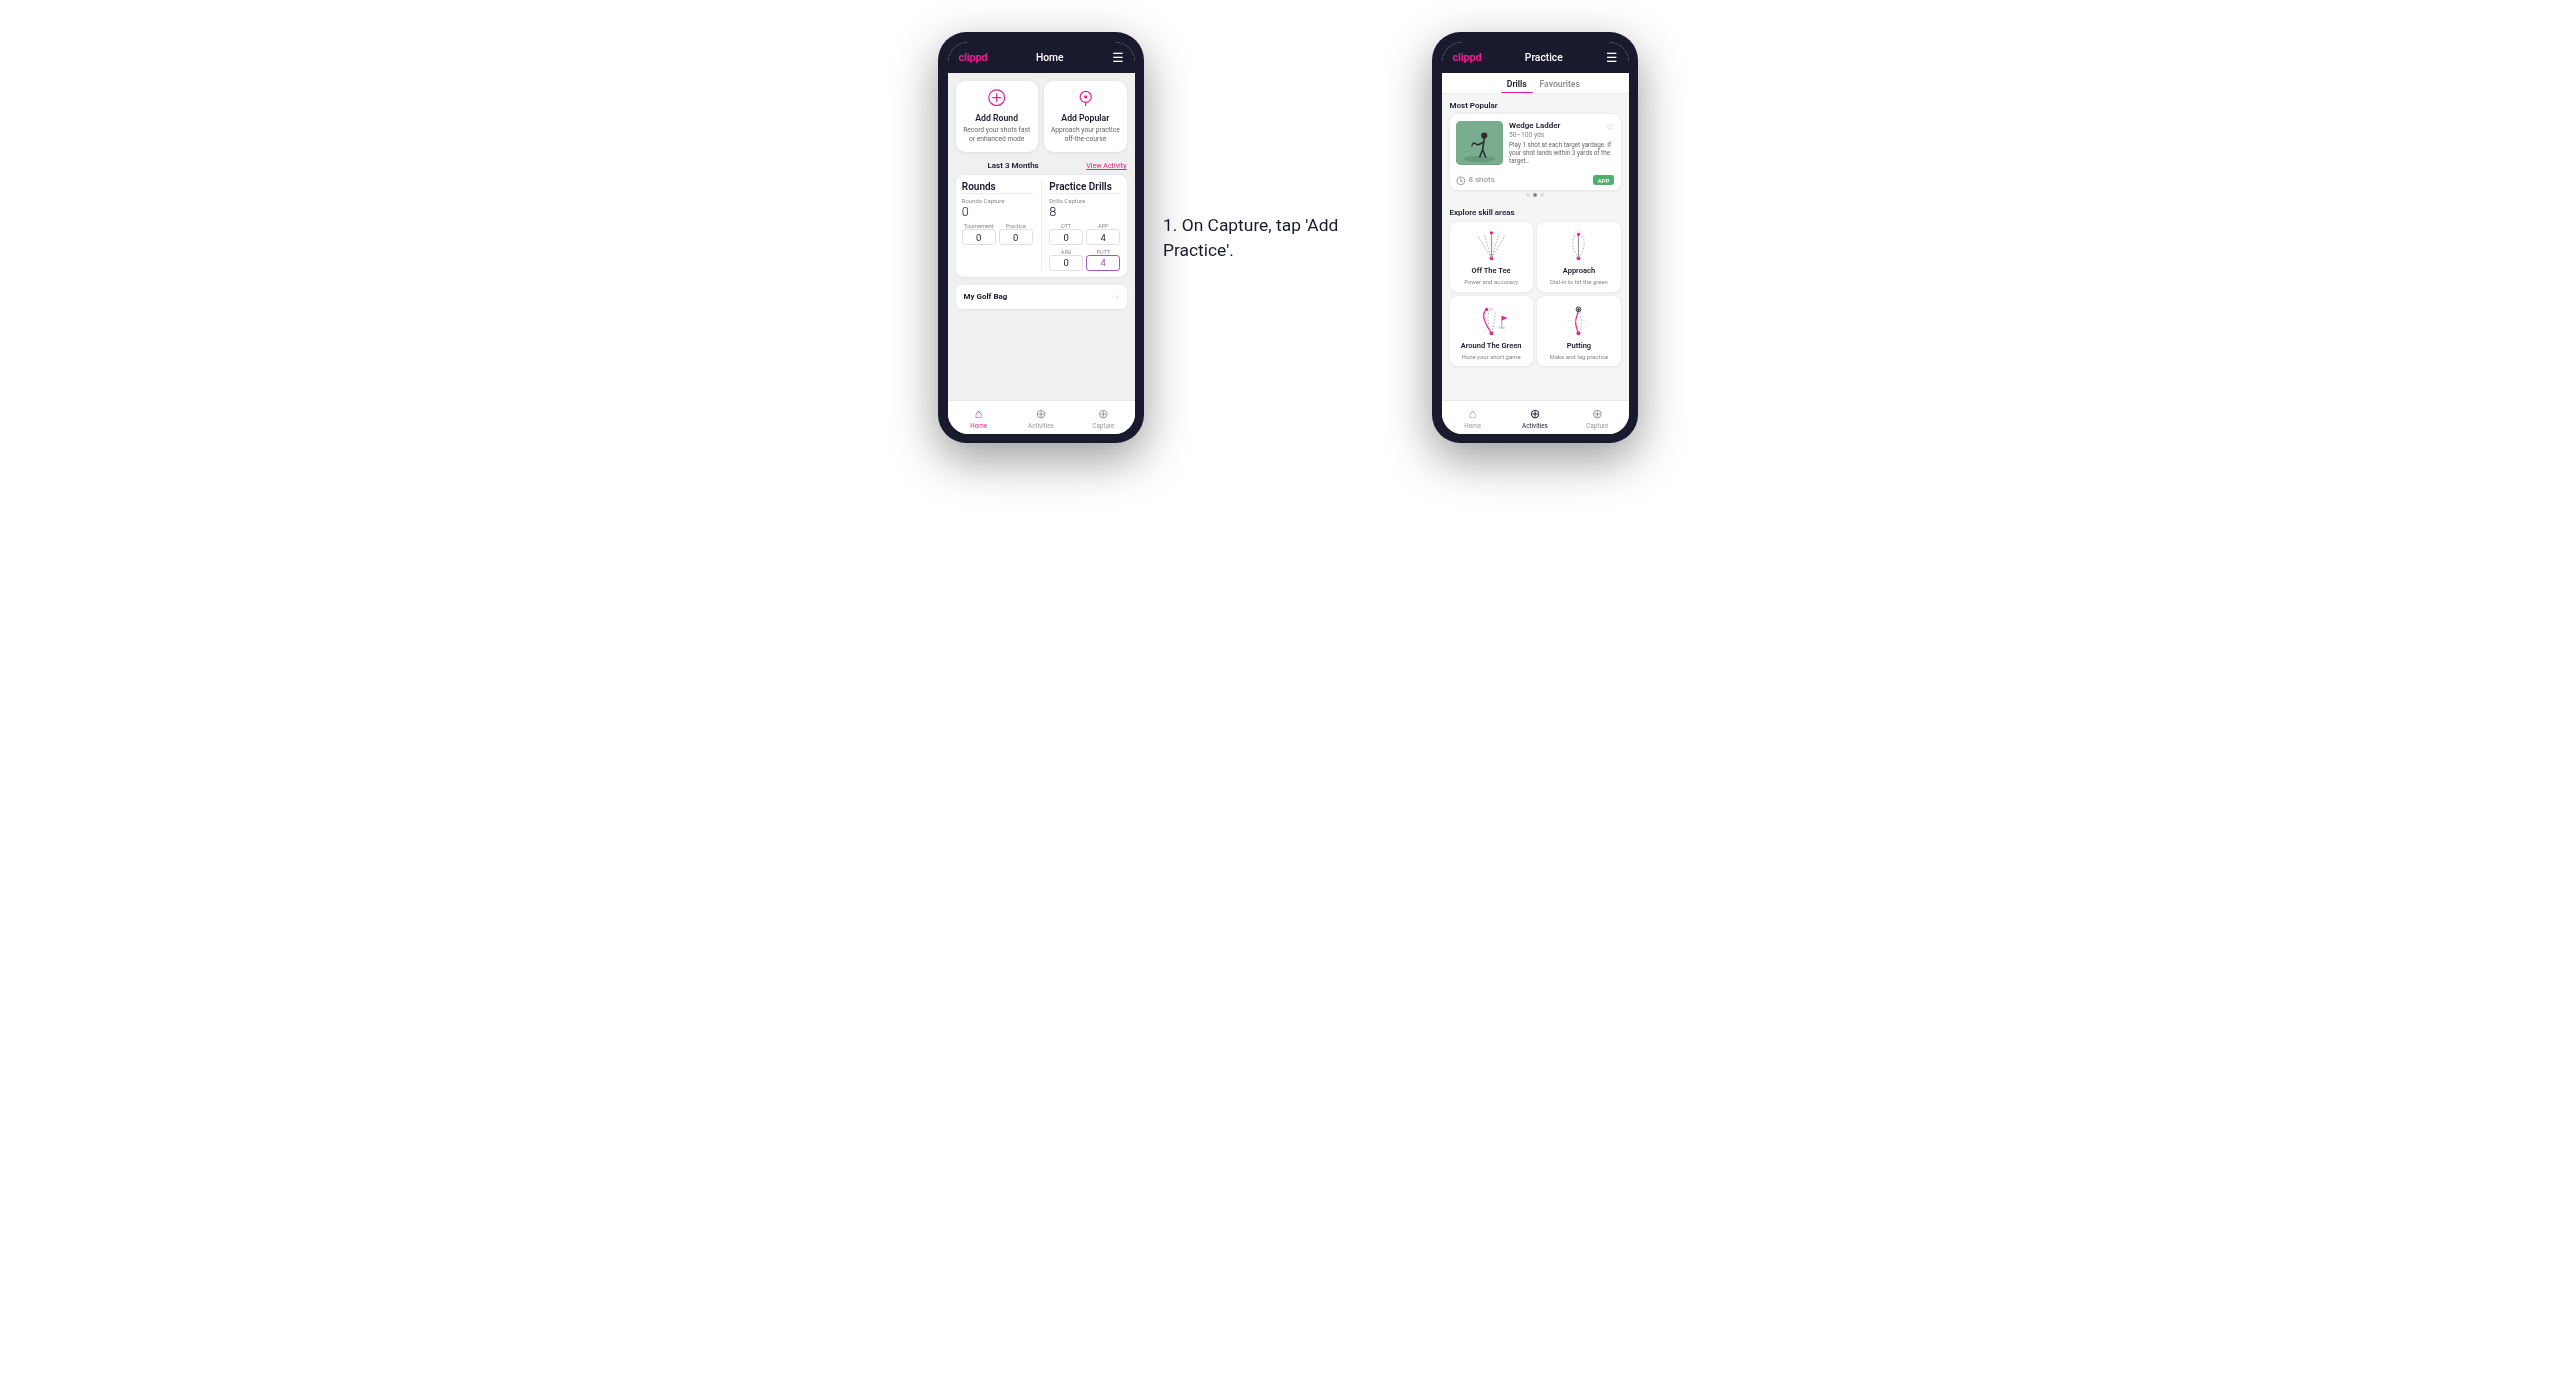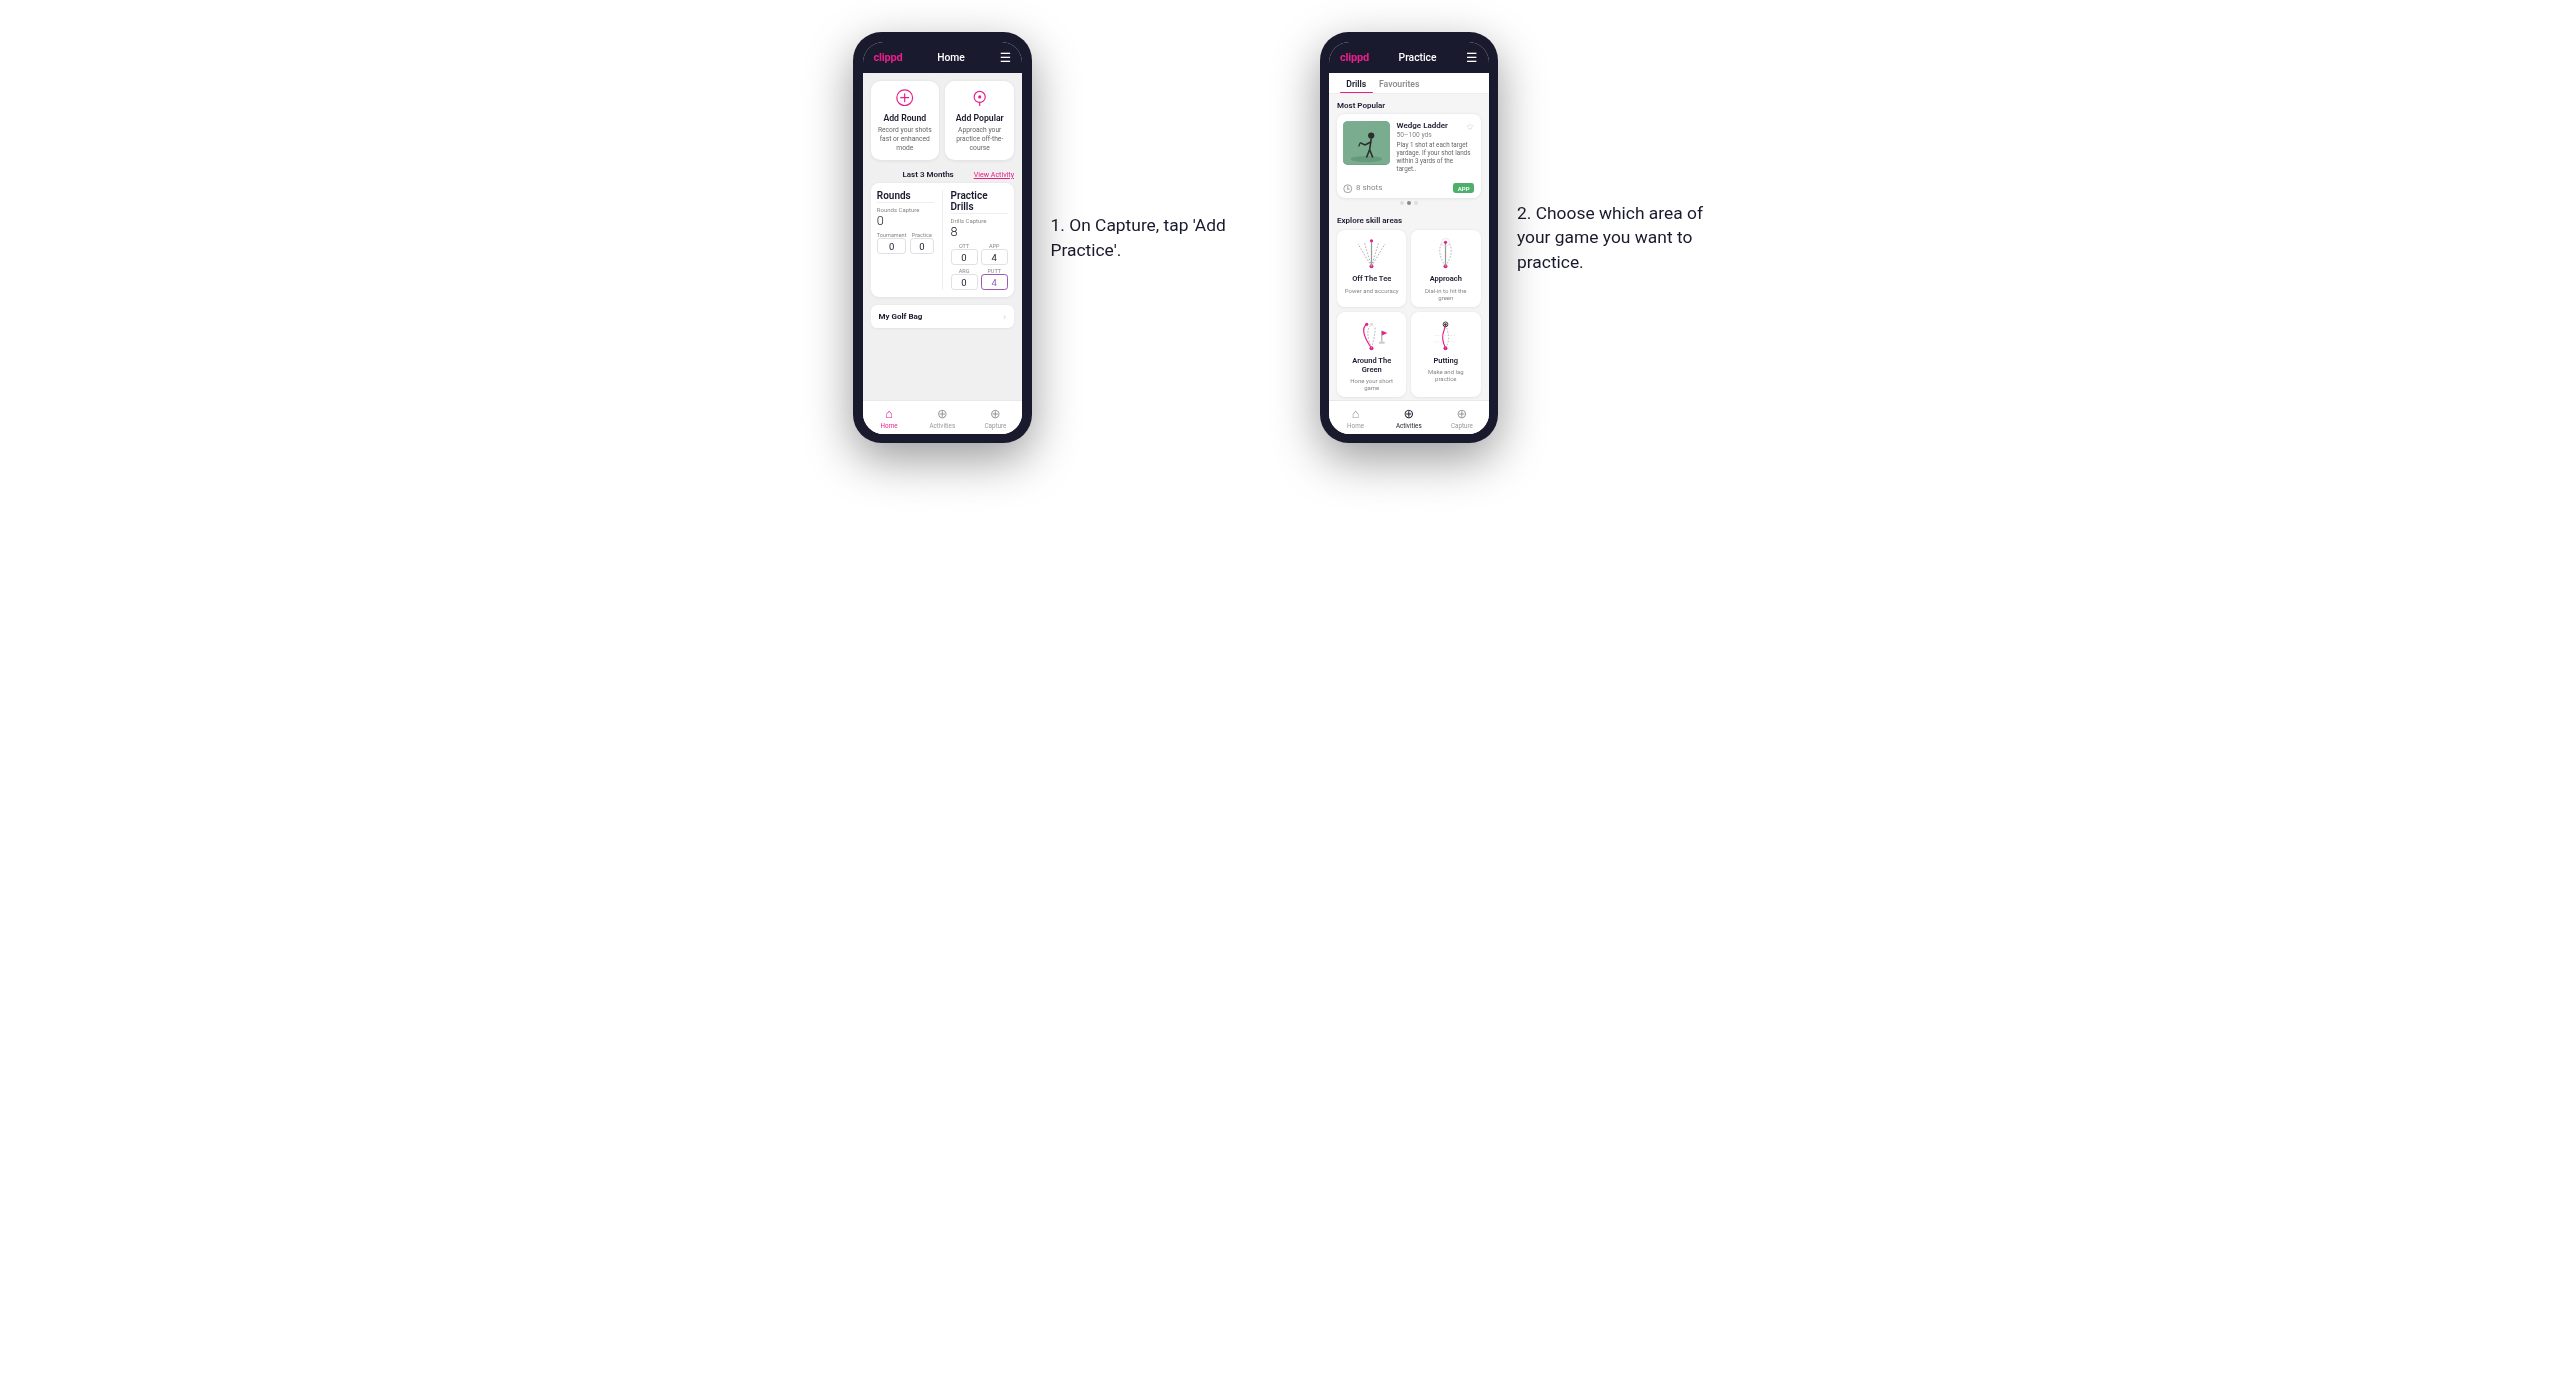--- a/index.html
+++ b/index.html
@@ -246,20 +246,21 @@
     .tab-item {
       padding: 6.3px 6.3px 4.7px;
       font-size: 8.7px;
       font-weight: 500;
       color: #888;
       position: relative;
     }
     .tab-item.active {
       color: #1a1a2e;
       font-weight: 600;
+      margin-left: 48px;
     }
     .tab-item.active::after {
       content: '';
       position: absolute;
       bottom: 0;
       left: 0;
       right: 0;
       height: 1.6px;
       background: #e91e8c;
       border-radius: 0.8px;
@@ -699,20 +700,16 @@
           </div>
           <div class="nav-item">
             <span class="nav-icon">⊕</span>
             <span class="nav-label">Capture</span>
           </div>
         </div>
 
       </div>
     </div>
 
-    <div class="caption">
-      <span>2.</span>
-      <span>Choose which area of your game you want to practice.</span>
-    </div>
   </div>
 
 </div>
 
 
 </body></html>

